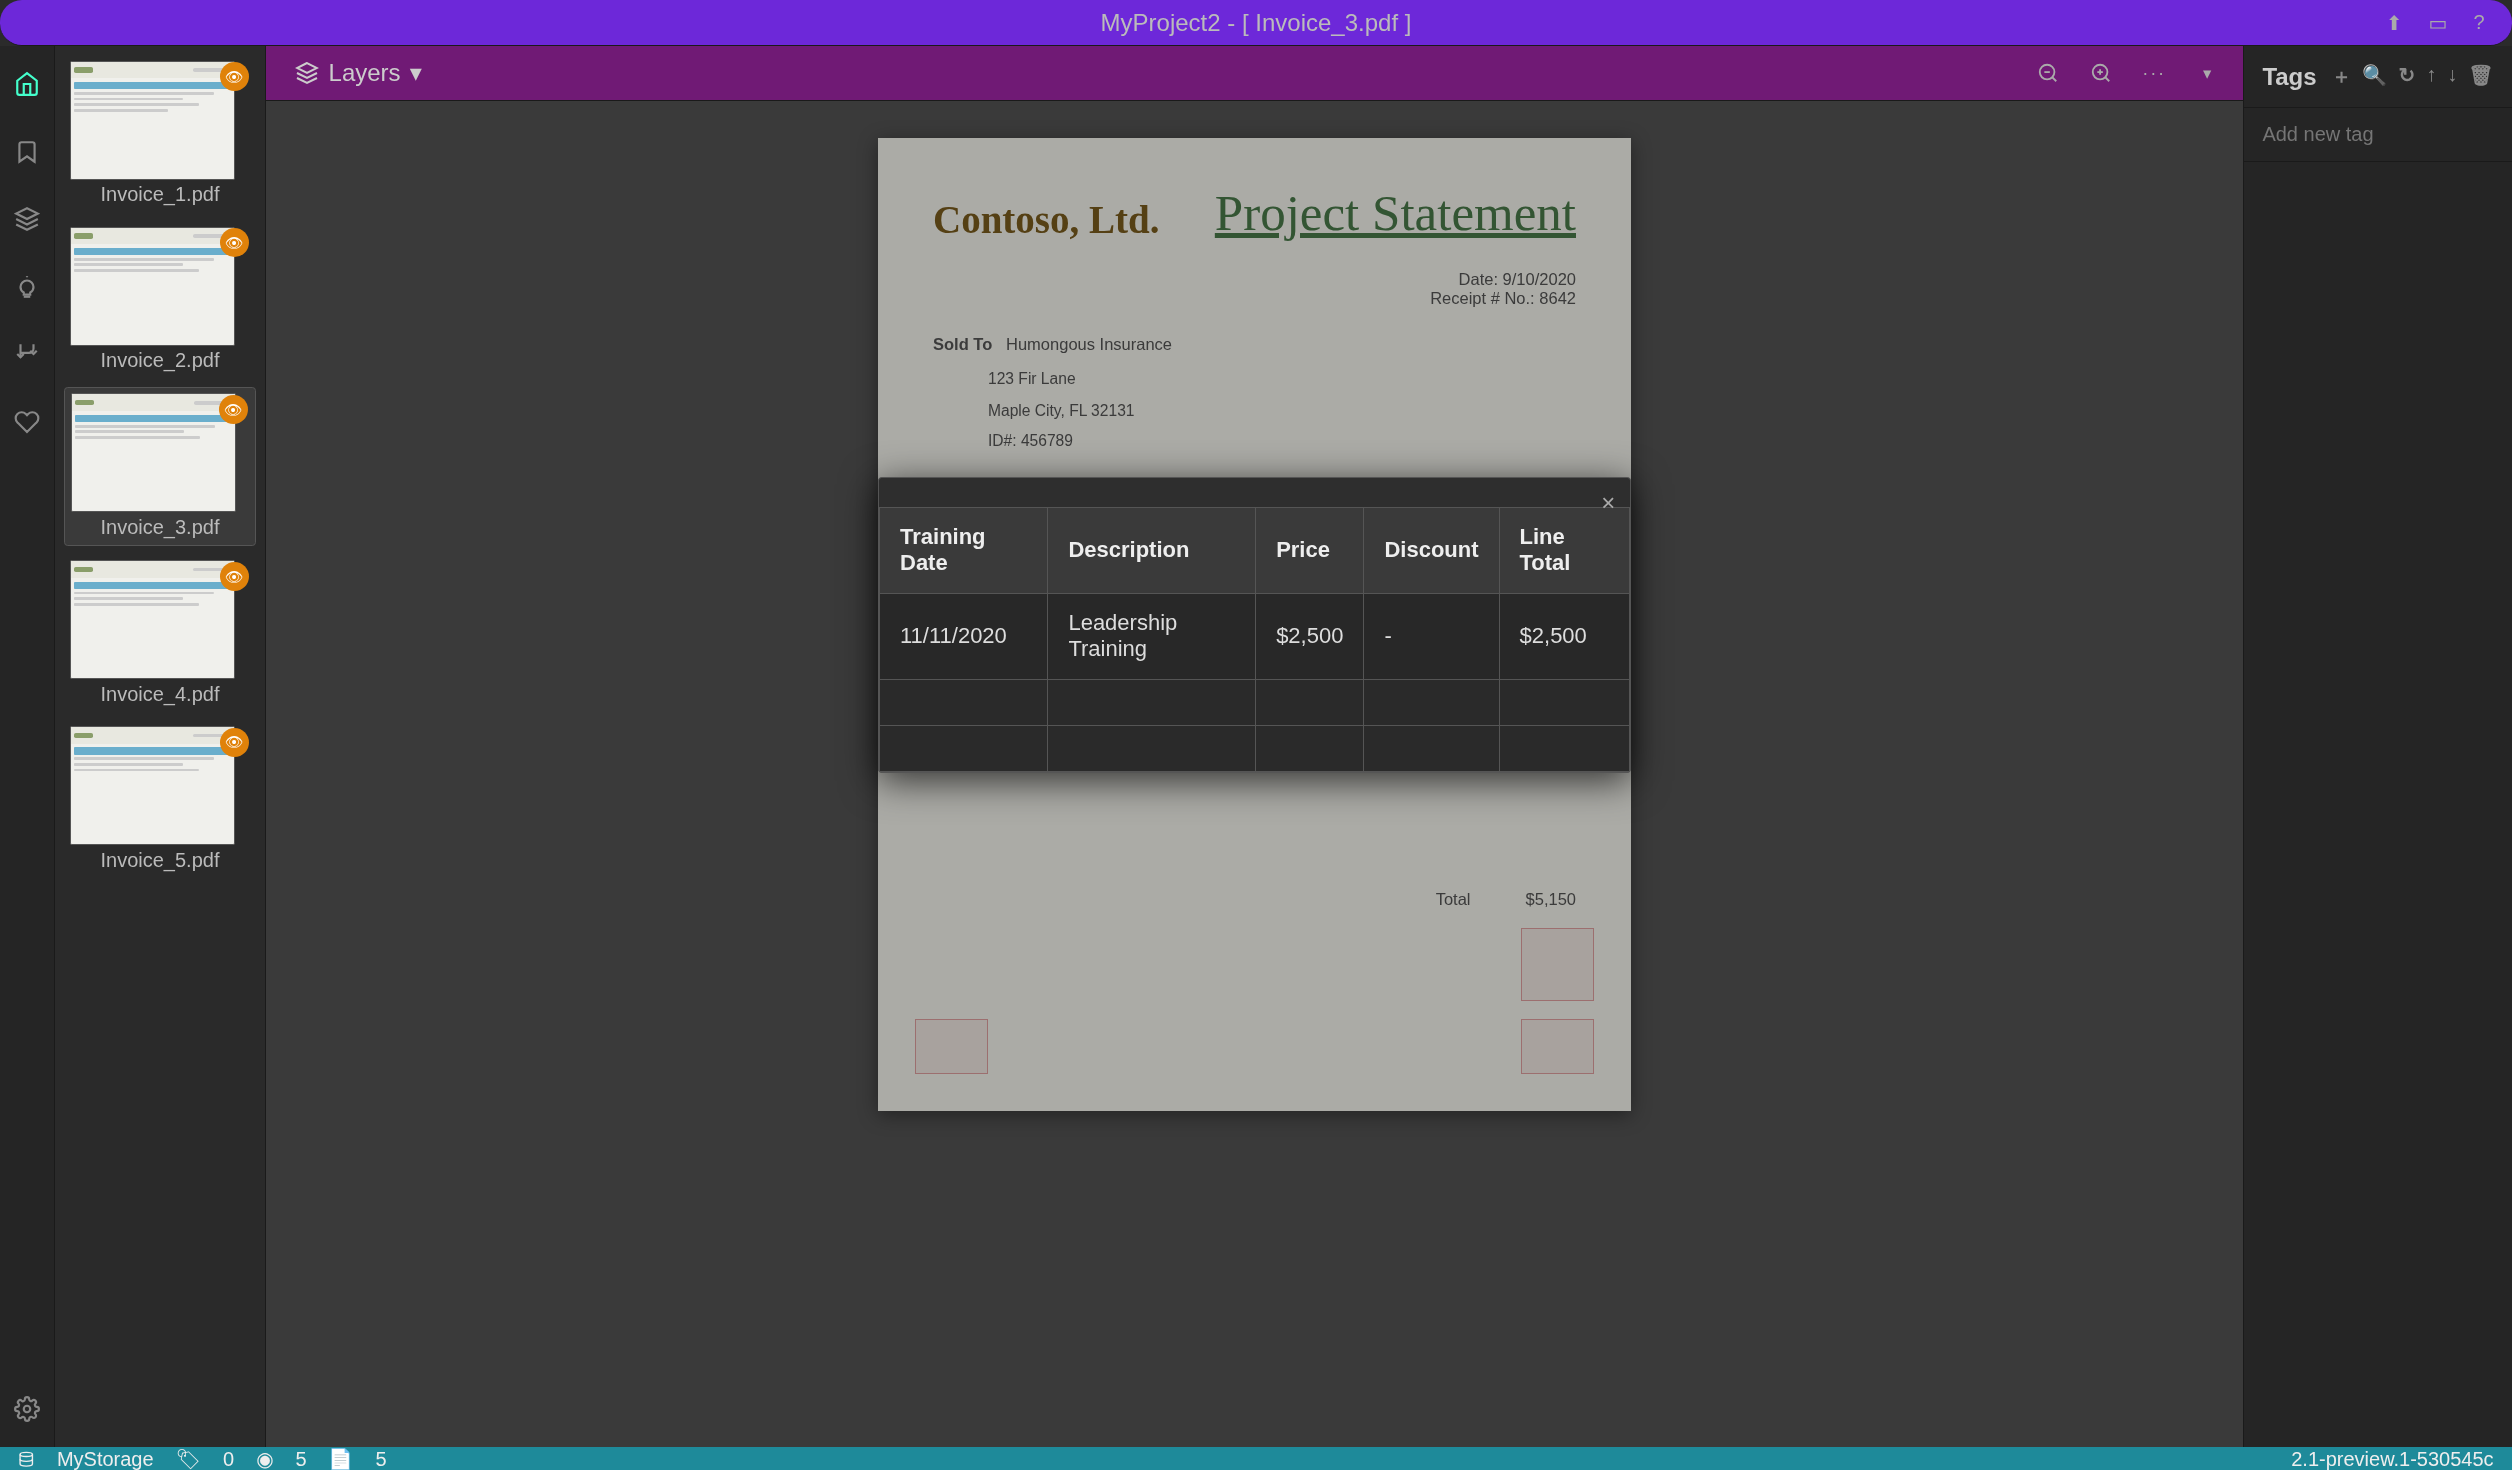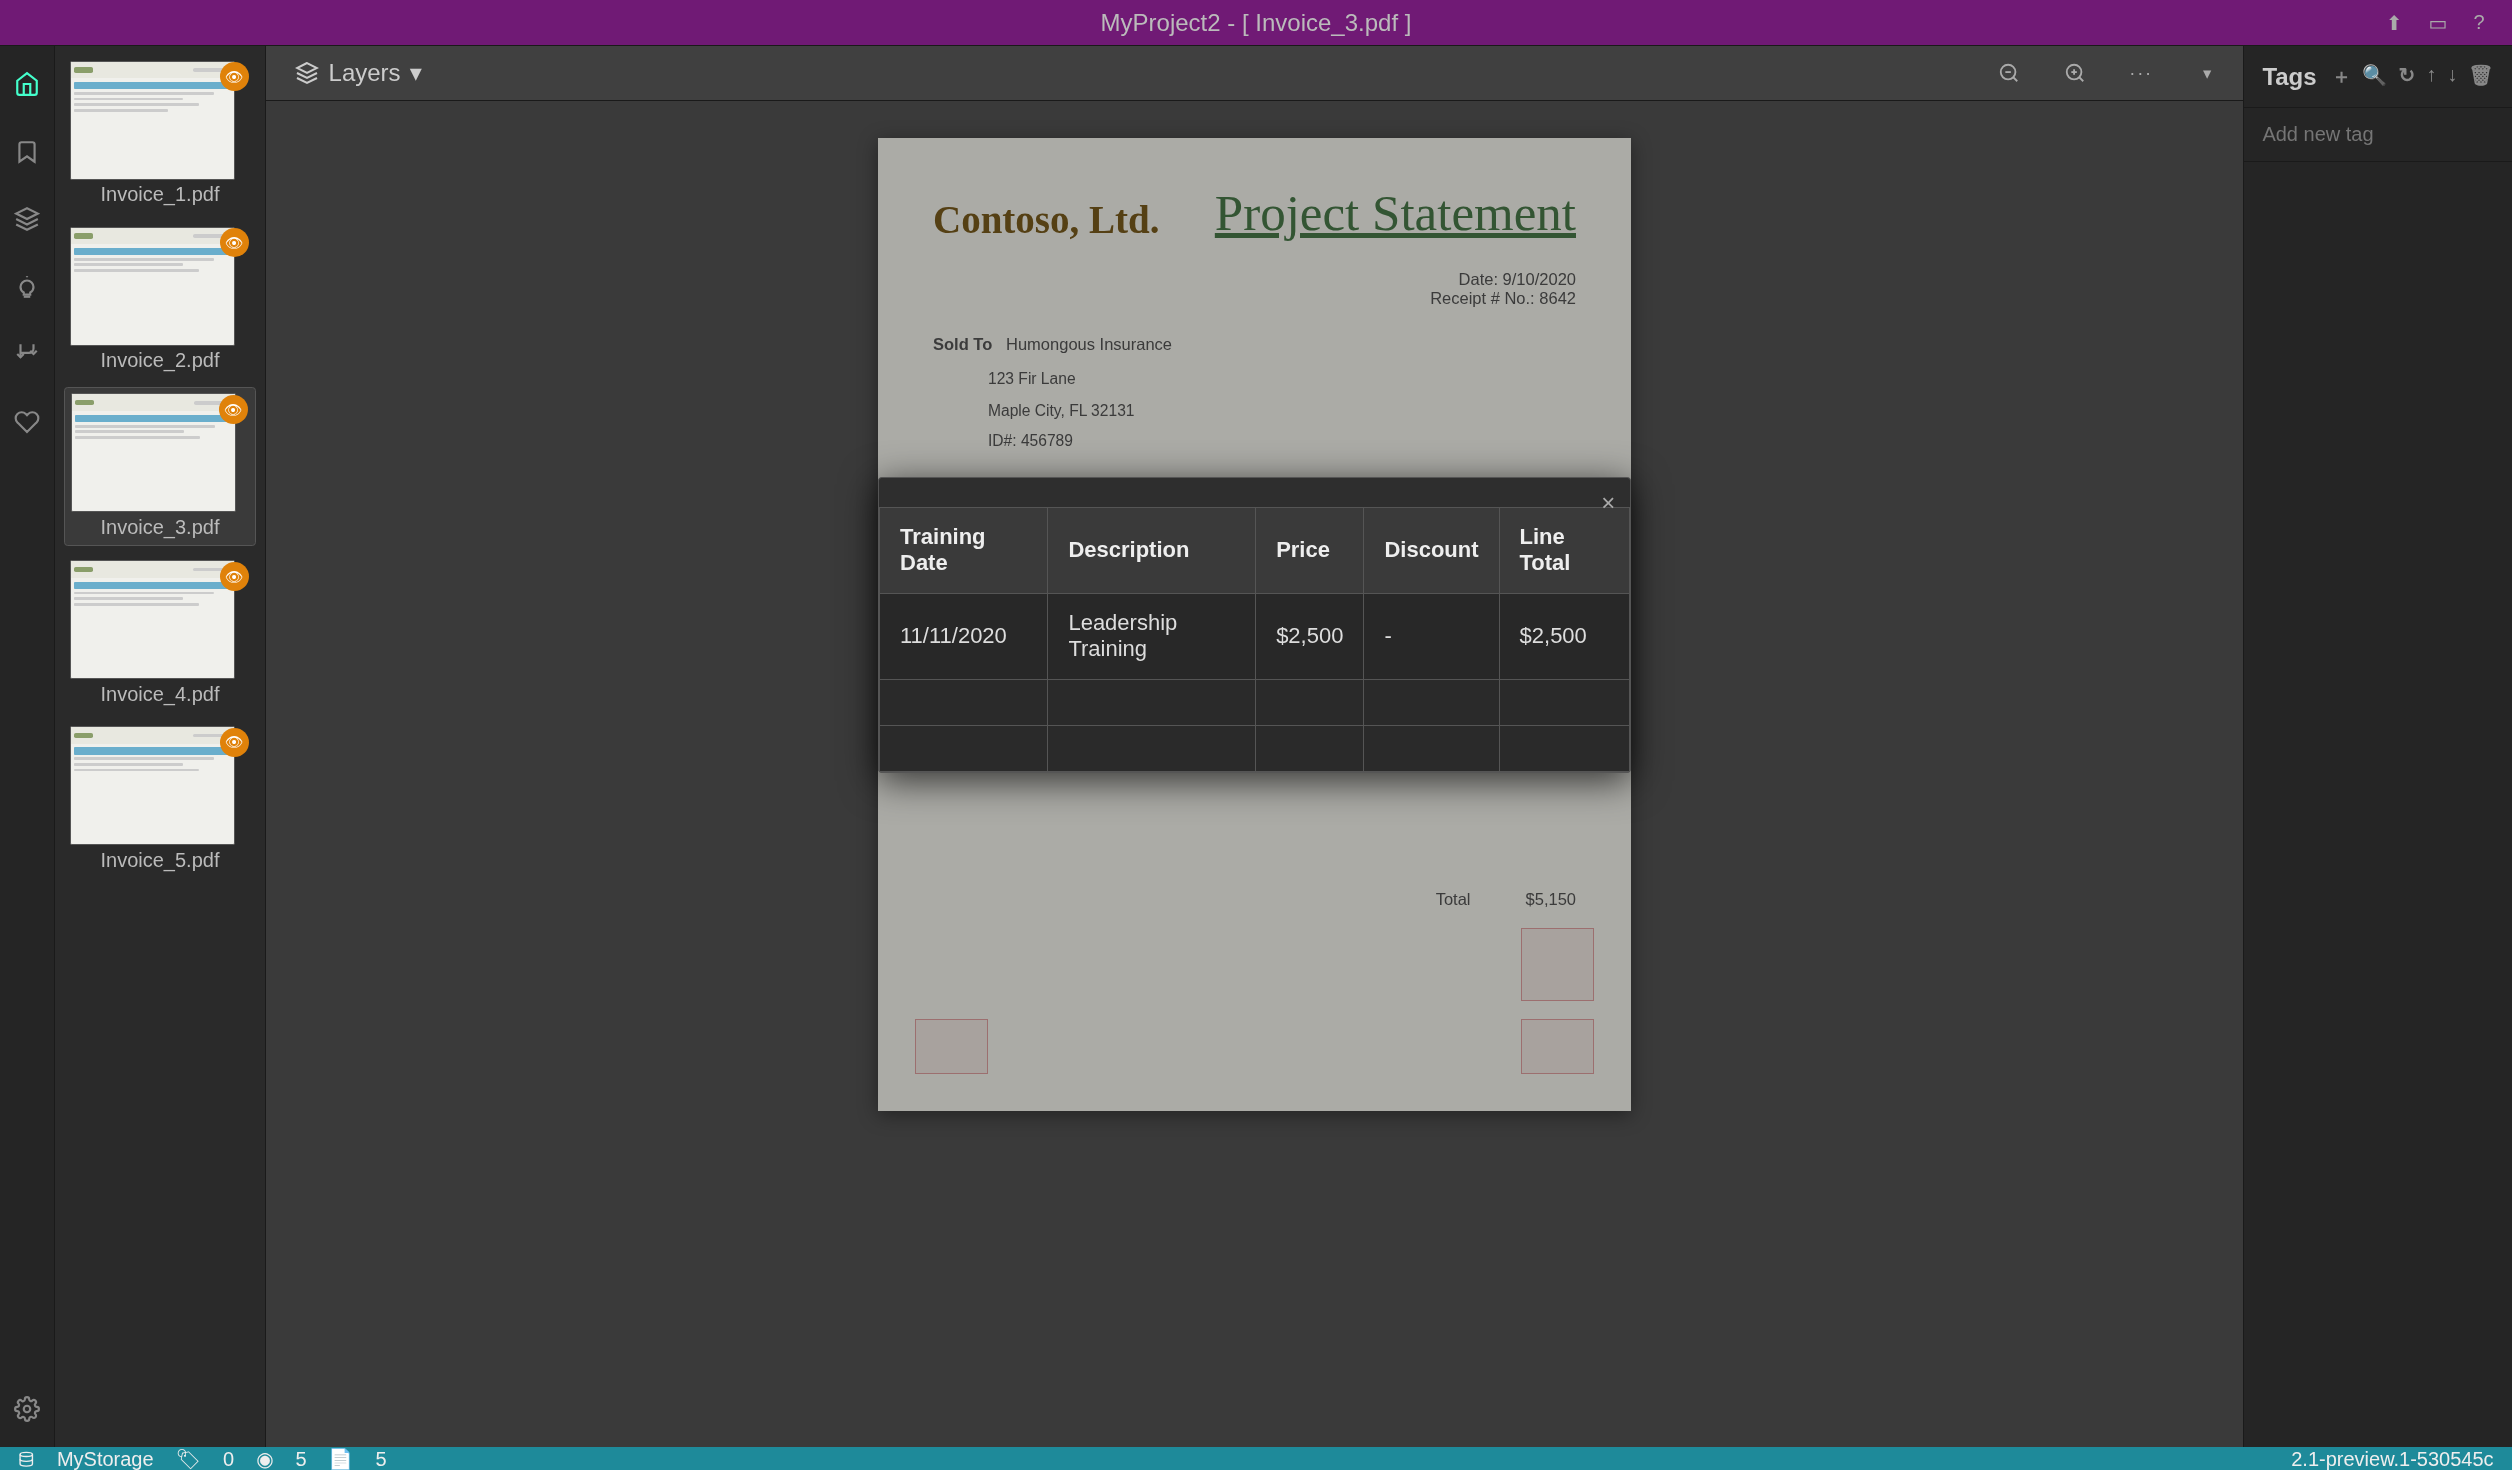--- a/index.html
+++ b/index.html
@@ -10,27 +10,28 @@
       font-family: 'Segoe UI', Arial, sans-serif;
       color: #ccc;
       overflow: hidden;
       display: flex;
       flex-direction: column;
     }
 
     
     .title-bar {
       height: 46px;
-      background: #701a75;
+      background: #6d28d9;
       display: flex;
       align-items: center;
       justify-content: center;
       position: relative;
       flex-shrink: 0;
       border-bottom: 0.9px solid #1a1a1a;
+      border-radius: 22px;
     }
     .title-bar-title {
       color: #bbb;
       font-size: 24px;
     }
     .title-bar-icons {
       position: absolute;
       right: 27.5px;
       display: flex;
       gap: 26px;
@@ -175,25 +176,25 @@
     .content-area {
       flex: 1;
       display: flex;
       flex-direction: column;
       overflow: hidden;
     }
 
     
     .toolbar {
       height: 55px;
-      background: #404040;
+      background: #701a75;
       display: flex;
       align-items: center;
       padding: 0 18.4px;
-      gap: 31px;
+      gap: 18px;
       border-bottom: 0.9px solid #1a1a1a;
       flex-shrink: 0;
     }
     .toolbar-layers-btn {
       display: flex;
       align-items: center;
       gap: 9.2px;
       color: #ccc;
       font-size: 24px;
       cursor: pointer;

